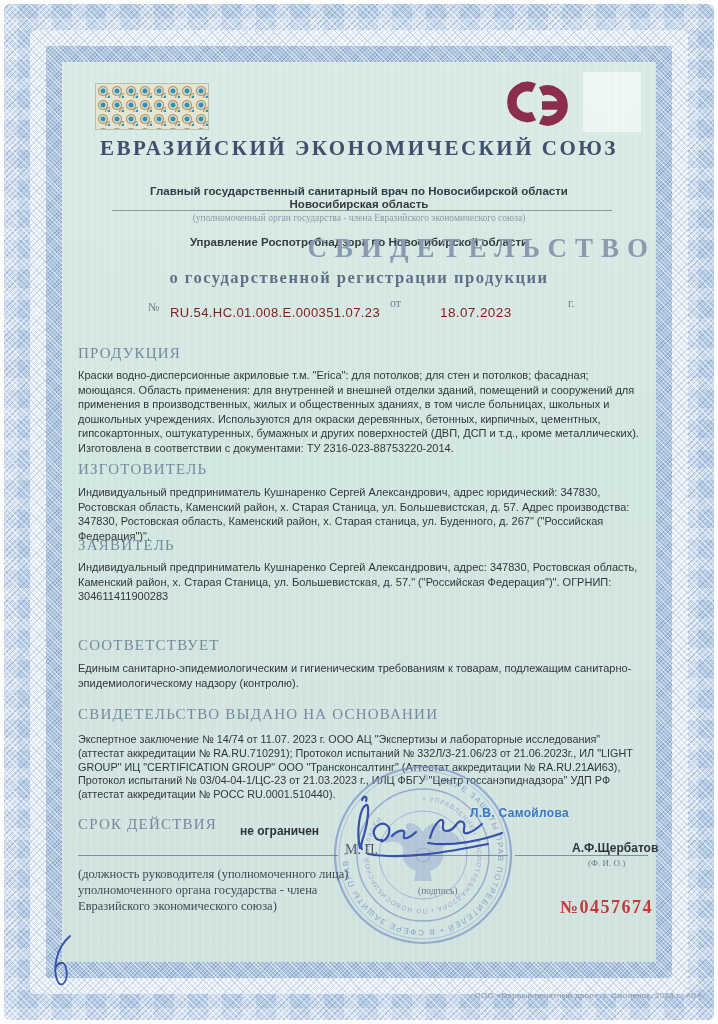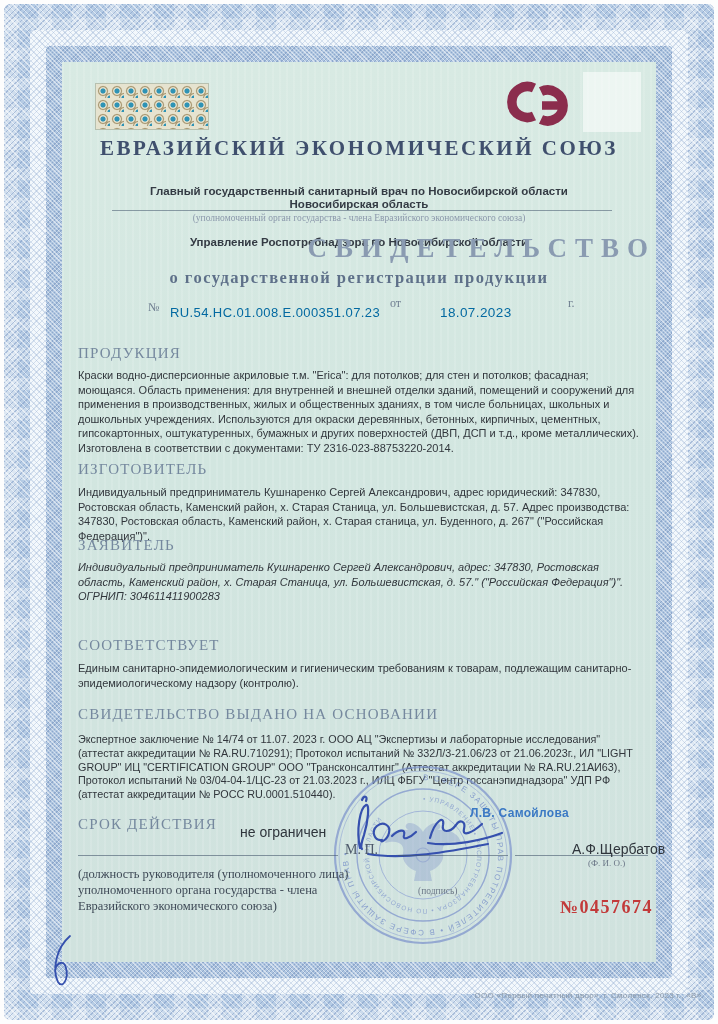--- a/index.html
+++ b/index.html
@@ -40,25 +40,25 @@
     font-family:"Liberation Serif",serif;font-weight:bold;font-size:21px;letter-spacing:2.5px;color:#3f4f6d;}
   .auth-line{left:62px;right:62px;text-align:center;font-weight:bold;font-size:11.5px;color:#343b44;}
   .auth-rule{left:112px;top:210px;width:500px;height:1px;background:rgba(70,88,110,.55);}
   .auth-caption{left:62px;right:62px;top:213px;text-align:center;
     font-family:"Liberation Serif",serif;font-size:9.5px;color:#8b98ab;}
   .doc-title{left:62px;right:62px;top:233px;text-align:right;
     font-family:"Liberation Serif",serif;font-weight:bold;font-size:27px;letter-spacing:8px;color:#8a9bb1;}
   .doc-subtitle{left:62px;right:62px;top:268px;text-align:center;
     font-family:"Liberation Serif",serif;font-weight:bold;font-size:16.5px;letter-spacing:1.5px;color:#5e7089;}
   .num-label{font-family:"Liberation Serif",serif;font-size:12px;color:#6e7d90;}
-  .num-value{font-size:13px;color:#0369a1;letter-spacing:.4px;}
+  .num-value{font-size:13px;color:#7f1d1d;letter-spacing:.4px;}
   
   .sec-head{left:78px;font-family:"Liberation Serif",serif;font-size:15px;letter-spacing:1.2px;color:#75889e;text-align:right;}
   .sec-body{left:78px;width:566px;font-size:11px;line-height:14.6px;color:#31363c;}
-  .bold-small{font-weight:normal;font-size:14px;color:#2f353c;}
+  .bold-small{font-weight:bold;font-size:12px;color:#2f353c;}
   
   .sig-line{height:1px;background:rgba(70,88,110,.6);}
   .serif-cap{font-family:"Liberation Serif",serif;color:#6b7787;}
   .left-caption{left:78px;top:866px;width:272px;font-family:"Liberation Serif",serif;
     font-size:12.5px;line-height:16px;color:#3e4956;}
   .serial{left:560px;top:897px;font-family:"Liberation Serif",serif;font-weight:bold;
     font-size:18px;letter-spacing:1.5px;color:#c23a3a;}
   .printer-note{right:14px;top:991px;font-size:8px;color:#8b99a9;letter-spacing:.3px;padding-left:17px;}
   .approver{left:470px;top:806px;font-weight:bold;font-size:12px;color:#3b79c4;letter-spacing:.3px;}
 </style>
@@ -94,21 +94,21 @@
 <div class="abs num-value" style="left:440px;top:305px;font-size:13.5px;">18.07.2023</div>
 <div class="abs num-label" style="left:568px;top:296px;">г.</div>
 
 <div class="abs sec-head" style="top:345px;">ПРОДУКЦИЯ</div>
 <div class="abs sec-body" style="top:368px;">Краски водно-дисперсионные акриловые т.м. "Erica": для потолков; для стен и потолков; фасадная; моющаяся. Область применения: для внутренней и внешней отделки зданий, помещений и сооружений для применения в производственных, жилых и общественных зданиях, в том числе больницах, школьных и дошкольных учреждениях. Используются для окраски деревянных, бетонных, кирпичных, цементных, гипсокартонных, оштукатуренных, бумажных и других поверхностей (ДВП, ДСП и т.д., кроме металлических). Изготовлена в соответствии с документами: ТУ 2316-023-88753220-2014.</div>
 
 <div class="abs sec-head" style="top:461px;">ИЗГОТОВИТЕЛЬ</div>
 <div class="abs sec-body" style="top:485px;">Индивидуальный предприниматель Кушнаренко Сергей Александрович, адрес юридический: 347830, Ростовская область, Каменский район, х. Старая Станица, ул. Большевистская, д. 57. Адрес производства: 347830, Ростовская область, Каменский район, х. Старая станица, ул. Буденного, д. 267" ("Российская Федерация")".</div>
 
 <div class="abs sec-head" style="top:537px;">ЗАЯВИТЕЛЬ</div>
-<div class="abs sec-body" style="top:560px;font-style:italic;">Индивидуальный предприниматель Кушнаренко Сергей Александрович, адрес: 347830, Ростовская область, Каменский район, х. Старая Станица, ул. Большевистская, д. 57." ("Российская Федерация")". ОГРНИП: 304611411900283</div>
+<div class="abs sec-body" style="top:560px;">Индивидуальный предприниматель Кушнаренко Сергей Александрович, адрес: 347830, Ростовская область, Каменский район, х. Старая Станица, ул. Большевистская, д. 57." ("Российская Федерация")". ОГРНИП: 304611411900283</div>
 
 <div class="abs sec-head" style="top:637px;">СООТВЕТСТВУЕТ</div>
 <div class="abs sec-body" style="top:661px;">Единым санитарно-эпидемиологическим и гигиеническим требованиям к товарам, подлежащим санитарно-эпидемиологическому надзору (контролю).</div>
 
 <div class="abs sec-head" style="top:706px;">СВИДЕТЕЛЬСТВО ВЫДАНО НА ОСНОВАНИИ</div>
 <div class="abs sec-body" style="top:733px;font-size:10.8px;line-height:13.8px;">Экспертное заключение № 14/74 от 11.07. 2023 г. ООО АЦ "Экспертизы и лабораторные исследования" (аттестат аккредитации № RA.RU.710291); Протокол испытаний № 332Л/3-21.06/23 от 21.06.2023г., ИЛ "LIGHT GROUP" ИЦ "CERTIFICATION GROUP" ООО "Трансконсалтинг" (Аттестат аккредитации № RA.RU.21АИ63), Протокол испытаний № 03/04-04-1/ЦС-23 от 21.03.2023 г., ИЛЦ ФБГУ "Центр госсанэпиднадзора" УДП РФ (аттестат аккредитации № РОСС RU.0001.510440).</div>
 
 <div class="abs sec-head" style="top:816px;">СРОК ДЕЙСТВИЯ</div>
 <div class="abs bold-small" style="left:240px;top:824px;">не ограничен</div>
 

